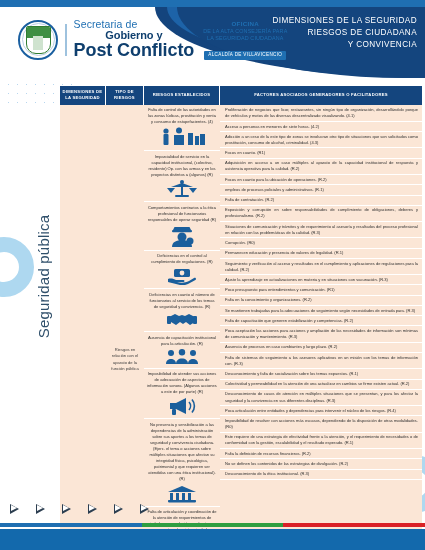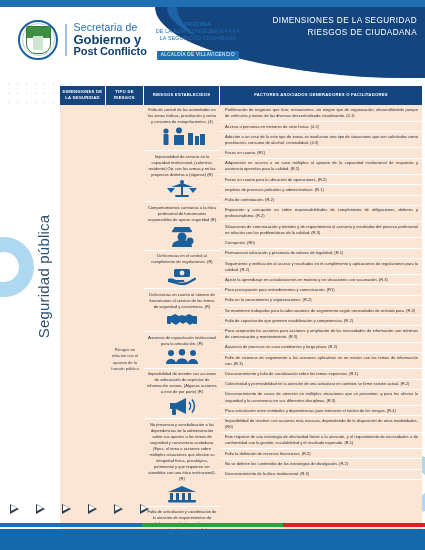--- a/index.html
+++ b/index.html
@@ -68,22 +68,22 @@
     content:""; position:absolute; left:30%; top:35%; width:40%; height:55%;
     background: #cfe3cf;
   }
   .seal-ring-txt {
     position:absolute; inset:1.5px; border-radius:50%;
     border: 0.8px solid #b9cfe4;
   }
   .divider-bar { width: 1.6px; height: 32px; background: #9ec2de; margin: 0 7px; flex:none; }
   .logo-text { line-height: 1.04; }
   .logo-text .l1 { font-size: 10.5px; color: #1f6fb2; letter-spacing: .1px; }
-  .logo-text .l2 { font-size: 13px; color: #0f3f6e; font-weight: bold; letter-spacing: -.1px;}
-  .logo-text .l3 { font-size: 11px; color: #0f3f6e; font-weight: bold; letter-spacing: -.1px;}
+  .logo-text .l2 { font-size: 11px; color: #0f3f6e; font-weight: bold; letter-spacing: -.1px; text-align: center;}
+  .logo-text .l3 { font-size: 18px; color: #0f3f6e; font-weight: bold; letter-spacing: -.1px;}
 
   .oficina {
     margin-left: 9px; text-align: center; color: #1f6fb2; line-height: 1.25;
     padding-top: 2px;
   }
   .oficina .o1 { font-size: 6.2px; font-weight: bold; letter-spacing: .3px; }
   .oficina .o2 { font-size: 5.4px; letter-spacing: .15px; }
   .oficina .o3 { font-size: 5.4px; letter-spacing: .15px; }
   .oficina .badge {
     margin-top: 2px; background: #1f6fb2; color:#fff;
@@ -212,20 +212,21 @@
 
   <div class="header">
     <div class="header-topbar"></div>
     <div class="header-wave"></div>
     <div class="header-wave2"></div>
     <div class="header-wave3"></div>
 
     <div class="header-title">
       <div>DIMENSIONES DE LA SEGURIDAD</div>
       <div>RIESGOS DE CIUDADANA</div>
+      <div>Y CONVIVENCIA</div>
     </div>
 
     <div class="logo-wrap">
       <div class="seal">
         <div class="seal-ring-txt"></div>
         <div class="seal-inner"></div>
       </div>
       <div class="divider-bar"></div>
       <div class="logo-text">
         <div class="l1">Secretaria de</div>

